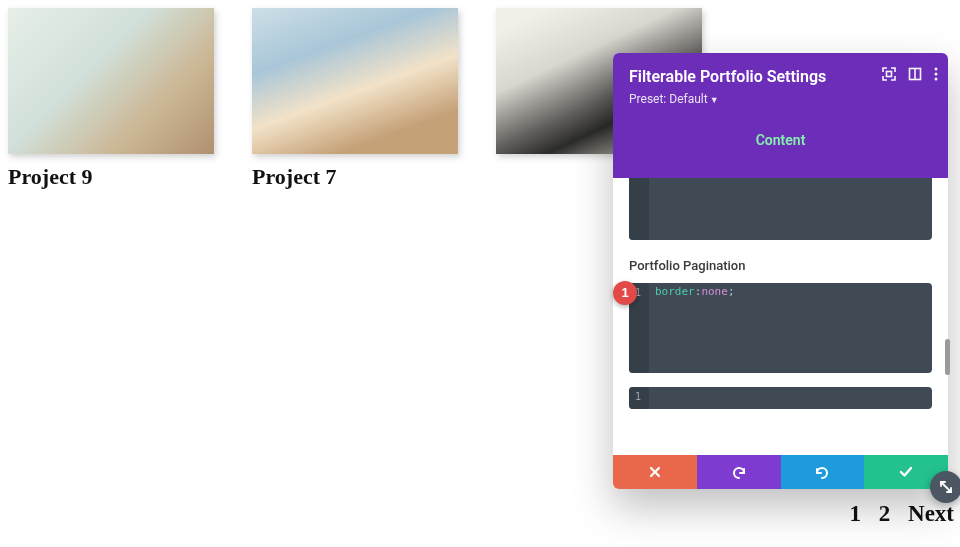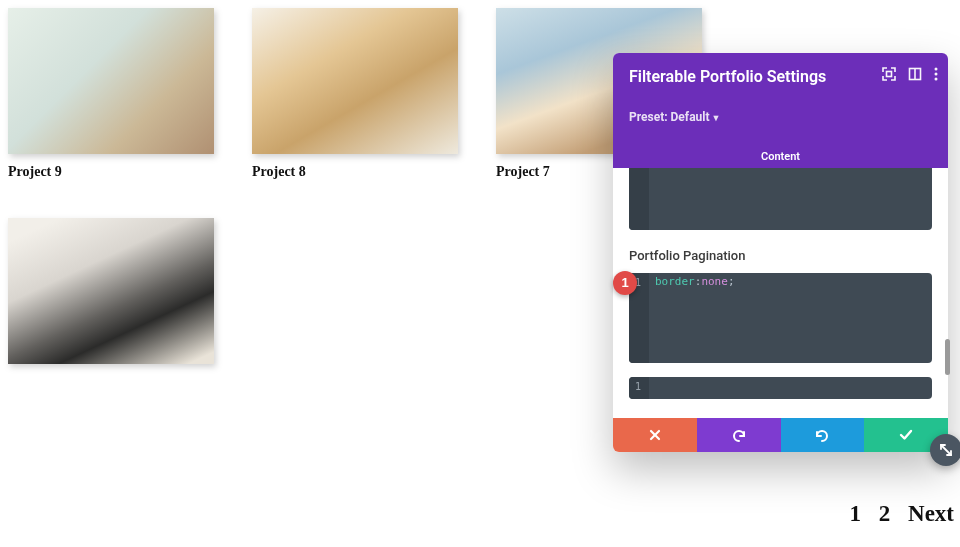--- a/index.html
+++ b/index.html
@@ -28,21 +28,21 @@
     background: linear-gradient(135deg,#e6efe8 0%, #d2e0da 40%, #cbb896 70%, #b09072 100%);
     margin-bottom: 10px;
     filter: drop-shadow(2px 3px 3px rgba(0,0,0,0.18));
   }
   .thumb.t2 { background: linear-gradient(150deg,#f5f0e6 0%, #e4c694 35%, #c9a36a 60%, #eee9dd 100%); }
   .thumb.t3 { background: linear-gradient(160deg,#cddfe7 0%, #a9c6d8 30%, #f2e2c8 55%, #c5a178 80%); }
   .thumb.t5 { background: linear-gradient(140deg,#efe6d2 0%, #d7b88b 30%, #b78d5e 55%, #e7ddc8 90%); }
   .thumb.t4 { background: linear-gradient(155deg,#f2efe9 10%, #d9d5cf 35%, #62605d 58%, #2b2b2a 70%, #e9e3d8 95%); }
   .proj-title {
     font-weight: bold;
-    font-size: 14px;
+    font-size: 22px;
     color: #111;
   }
   .pagination {
     position: absolute;
     left: 0;
     width: 100%;
     bottom: 20px;
     text-align: right;
     font-size: 23px;
     font-weight: bold;
@@ -74,53 +74,52 @@
     padding: 14px 16px 0 16px;
     position: relative;
   }
   .panel-title {
     font-size: 16px;
     font-weight: 600;
   }
   .preset-line {
     font-size: 12px;
     opacity: 0.85;
-    margin-top: 24px;
+    margin-top: 6px;
     cursor: pointer;
-    font-weight: bold;
   }
   .preset-line .caret { font-size: 9px; margin-left: 2px; }
   .header-icons {
     position: absolute;
     top: 14px;
     right: 10px;
     display: flex;
     gap: 12px;
     align-items: center;
   }
   .header-icons > * { cursor: pointer; opacity: 0.95; }
   .tabs {
     display: flex;
     margin-top: 14px;
   }
   .tab {
     flex: 1;
     text-align: center;
-    font-size: 11px;
+    font-size: 14px;
     font-weight: 600;
-    color: #ffffff;
-    padding: 12px 0 5px 0;
+    color: #86efac;
+    padding: 12px 0 30px 0;
     cursor: pointer;
   }
   .tab.active {
     background: #8343d8;
     border-radius: 4px 4px 0 0;
   }
   .panel-body {
-    padding: 0 16px 5px 16px;
+    padding: 0 16px 32px 16px;
     background: #fff;
   }
   .code-block {
     background: #3f4a54;
     border-radius: 4px;
     min-height: 56px;
     width: 100%;
     margin-bottom: 14px;
     position: relative;
     overflow: hidden;
@@ -212,24 +211,20 @@
   }
   svg { display:block; }
 </style>
 </head>
 <body>
 
 <div class="portfolio-grid">
   <div class="portfolio-item">
     <div class="thumb"></div>
     <div class="proj-title">Project 9</div>
-  </div>
-  <div class="portfolio-item">
-    <div class="thumb t2"></div>
-    <div class="proj-title">Project 8</div>
   </div>
   <div class="portfolio-item">
     <div class="thumb t3"></div>
     <div class="proj-title">Project 7</div>
   </div>
   <div class="portfolio-item">
     <div class="thumb t4"></div>
   </div>
 </div>
 

